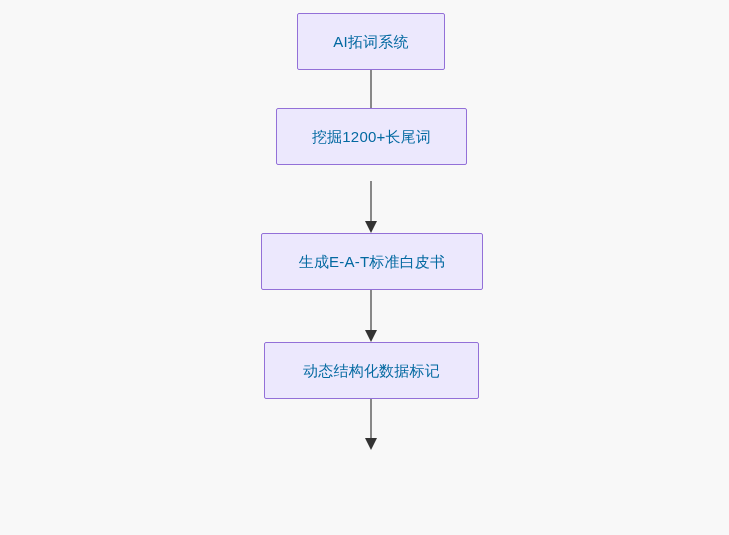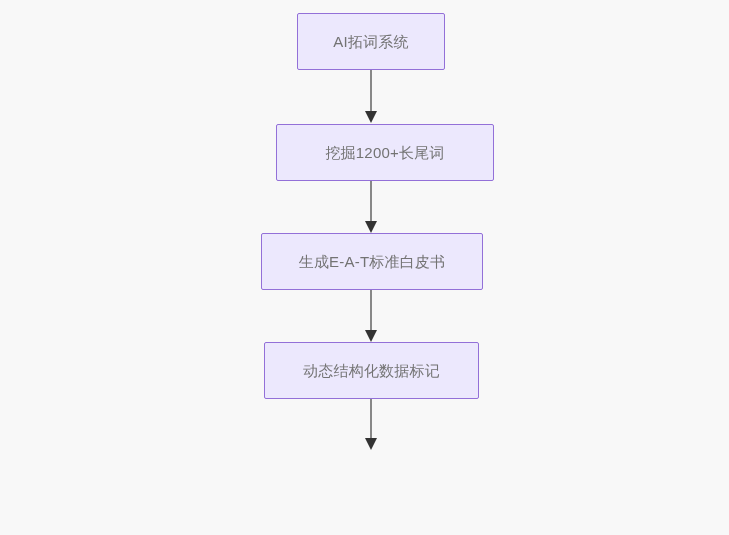--- a/index.html
+++ b/index.html
@@ -20,21 +20,21 @@
   }
   .node {
     position: absolute;
     box-sizing: border-box;
     background: #ece8fd;
     border: 1.4px solid #9370d8;
     border-radius: 2px;
     display: flex;
     align-items: center;
     justify-content: center;
-    color: #737373;
+    color: #0369a1;
     font-size: 15px;
     line-height: 1;
     letter-spacing: 0.2px;
     white-space: nowrap;
   }
   .node-label {
     display: block;
   }
   .connector {
     position: absolute;
@@ -57,21 +57,21 @@
 
   <div class="node" style="left:297px; top:13px; width:148px; height:57px;">
     <span class="node-label">AI拓词系统</span>
   </div>
 
   <svg class="connector" style="left:359px; top:70px; height:54px;" viewBox="0 0 24 54">
     <line class="edge-line" x1="12" y1="0" x2="12" y2="45"></line>
     <polygon class="edge-head" points="12,53 6,41 18,41"></polygon>
   </svg>
 
-  <div class="node" style="left:276px; top:124px; width:218px; height:57px;">
+  <div class="node" style="left:276px; top:108px; width:191px; height:57px;">
     <span class="node-label">挖掘1200+长尾词</span>
   </div>
 
   <svg class="connector" style="left:359px; top:181px; height:53px;" viewBox="0 0 24 53">
     <line class="edge-line" x1="12" y1="0" x2="12" y2="44"></line>
     <polygon class="edge-head" points="12,52 6,40 18,40"></polygon>
   </svg>
 
   <div class="node" style="left:261px; top:233px; width:222px; height:57px;">
     <span class="node-label">生成E-A-T标准白皮书</span>

